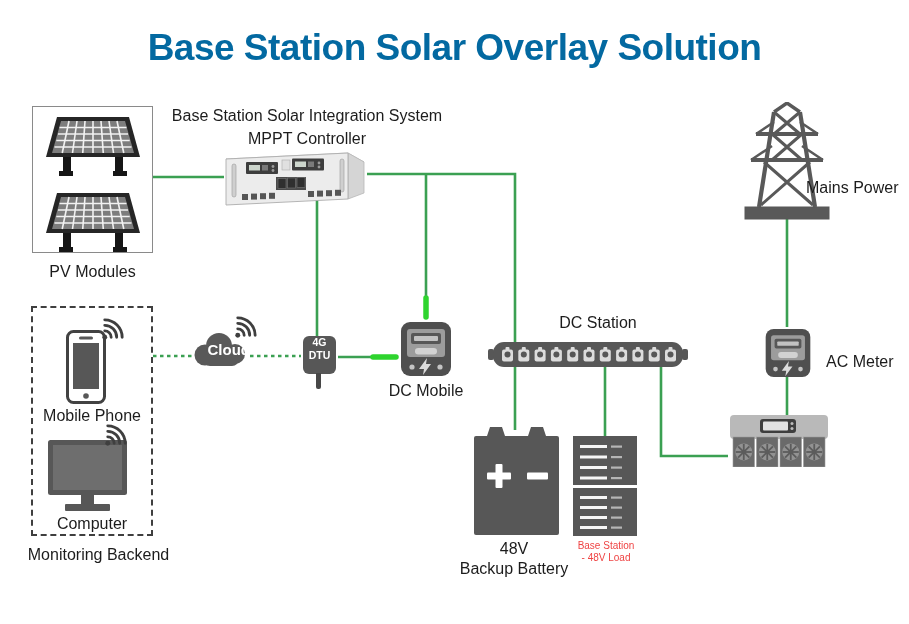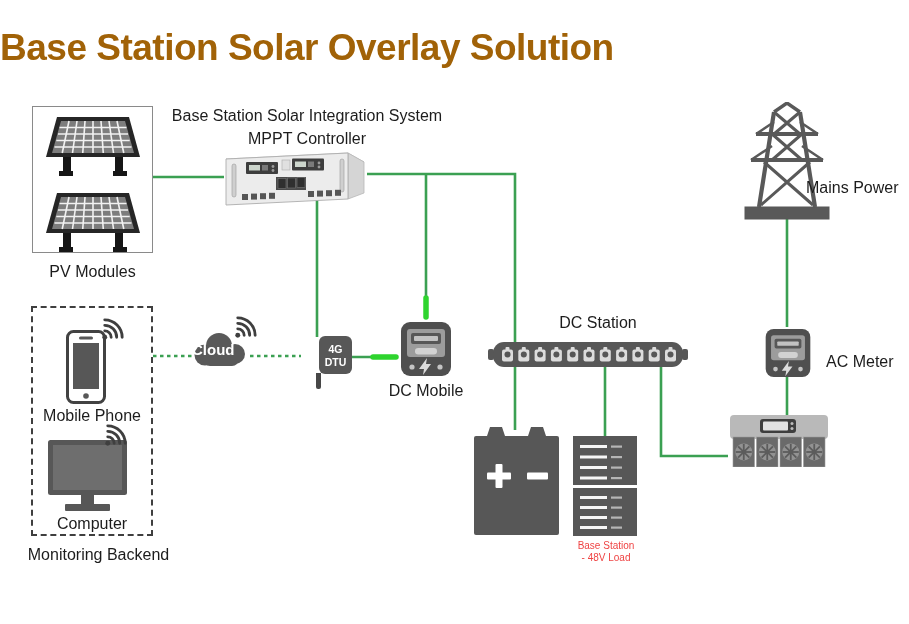--- a/index.html
+++ b/index.html
@@ -6,33 +6,33 @@
     --line-green:#3ba052;
     --bright-green:#2ed42e;
     --icon-gray:#575757;
     --meter-gray:#4f4f4f;
     --label-color:#1c1c1c;
   }
   html,body{margin:0;padding:0;background:#fff;}
   body{font-family:"Liberation Sans",sans-serif;color:var(--label-color);}
   .canvas{position:relative;width:909px;height:624px;background:#fff;overflow:hidden;}
   .abs{position:absolute;}
-  .page-title{top:27px;left:0;width:909px;font-size:37px;font-weight:700;color:#a16207;letter-spacing:-.5px;}
+  .page-title{top:27px;left:0;width:909px;text-align:center;font-size:37px;font-weight:700;color:#0369a1;letter-spacing:-.5px;}
   .lbl{font-size:16px;color:var(--label-color);text-align:center;line-height:1.22;}
   .lbl.left{text-align:left;margin-top:8px;}
   .lbl.small{font-size:10px;color:#ef4444;}
   .wires{top:0;left:0;width:909px;height:624px;pointer-events:none;}
   .ln{fill:none;stroke:var(--line-green);stroke-width:2.6px;}
   .lnd{fill:none;stroke:var(--line-green);stroke-width:2.6px;stroke-dasharray:3.5 3.5;}
   .lnb{fill:none;stroke:var(--bright-green);stroke-width:5.5px;stroke-linecap:round;}
   .pv-box{left:32px;top:106px;width:121px;height:147px;border:1.5px solid #8a8a8a;background:#fff;box-sizing:border-box;}
   .backend-box{left:31px;top:306px;width:122px;height:230px;border:2px dashed #3f3f3f;background:#fff;box-sizing:border-box;}
-  .dtu-box{left:303px;top:336px;width:33px;height:38px;background:var(--icon-gray);border-radius:6px;color:#fff;font-size:10.5px;font-weight:700;text-align:center;line-height:1.2;padding-top:7px;box-sizing:border-box;margin-left:16px;}
+  .dtu-box{left:303px;top:336px;width:33px;height:38px;background:var(--icon-gray);border-radius:6px;color:#fff;font-size:10.5px;font-weight:700;text-align:center;line-height:1.2;box-sizing:border-box;}
   .dtu-antenna{left:316px;top:373px;width:5px;height:16px;background:#474747;border-radius:0 0 2px 2px;}
-  .cloud-text{left:192px;top:341px;width:58px;text-align:left;color:#fff;font-size:15px;font-weight:700;}
+  .cloud-text{left:192px;top:341px;width:58px;text-align:right;color:#fff;font-size:15px;font-weight:700;}
   .wifi{color:#3f3f3f;}
 </style>
 </head>
 <body>
 
 <svg width="0" height="0" style="position:absolute" aria-hidden="true">
   <defs>
     <symbol id="sym-wifi" viewBox="0 0 26 24">
       <circle cx="4" cy="21" r="2.7" fill="currentColor"></circle>
       <path d="M4,14 A7,7 0 0 1 11,21" fill="none" stroke="currentColor" stroke-width="3.1" stroke-linecap="round"></path>
@@ -288,20 +288,24 @@
   </svg>
 
   <svg class="abs" style="left:474px;top:427px" width="85" height="108" viewBox="0 0 85 108">
     <polygon points="13,9 16,0 28,0 31,9" fill="#575757"></polygon>
     <polygon points="54,9 57,0 69,0 72,9" fill="#575757"></polygon>
     <rect x="0" y="9" width="85" height="99" rx="2" fill="#575757"></rect>
     <rect x="13" y="45.5" width="24" height="7" rx="1" fill="#fff"></rect>
     <rect x="21.5" y="37" width="7" height="24" rx="1" fill="#fff"></rect>
     <rect x="53" y="45.5" width="21" height="7" rx="1" fill="#fff"></rect>
   </svg>
+  <div class="abs lbl" style="left:452px;top:539px;width:124px">
+    <div>48V</div>
+    <div>Backup Battery</div>
+  </div>
 
   <svg class="abs" style="left:573px;top:436px" width="64" height="100" viewBox="0 0 64 100">
     <rect x="0" y="0" width="64" height="49" fill="#575757"></rect>
     <rect x="0" y="52" width="64" height="48" fill="#575757"></rect>
     <g fill="#f5f5f5">
       <rect x="7" y="9" width="27" height="3"></rect>
         <rect x="7" y="19.5" width="27" height="3"></rect>
       <rect x="7" y="30" width="27" height="3"></rect>
         <rect x="7" y="40.5" width="27" height="3"></rect>
       <rect x="7" y="60" width="27" height="3"></rect>

